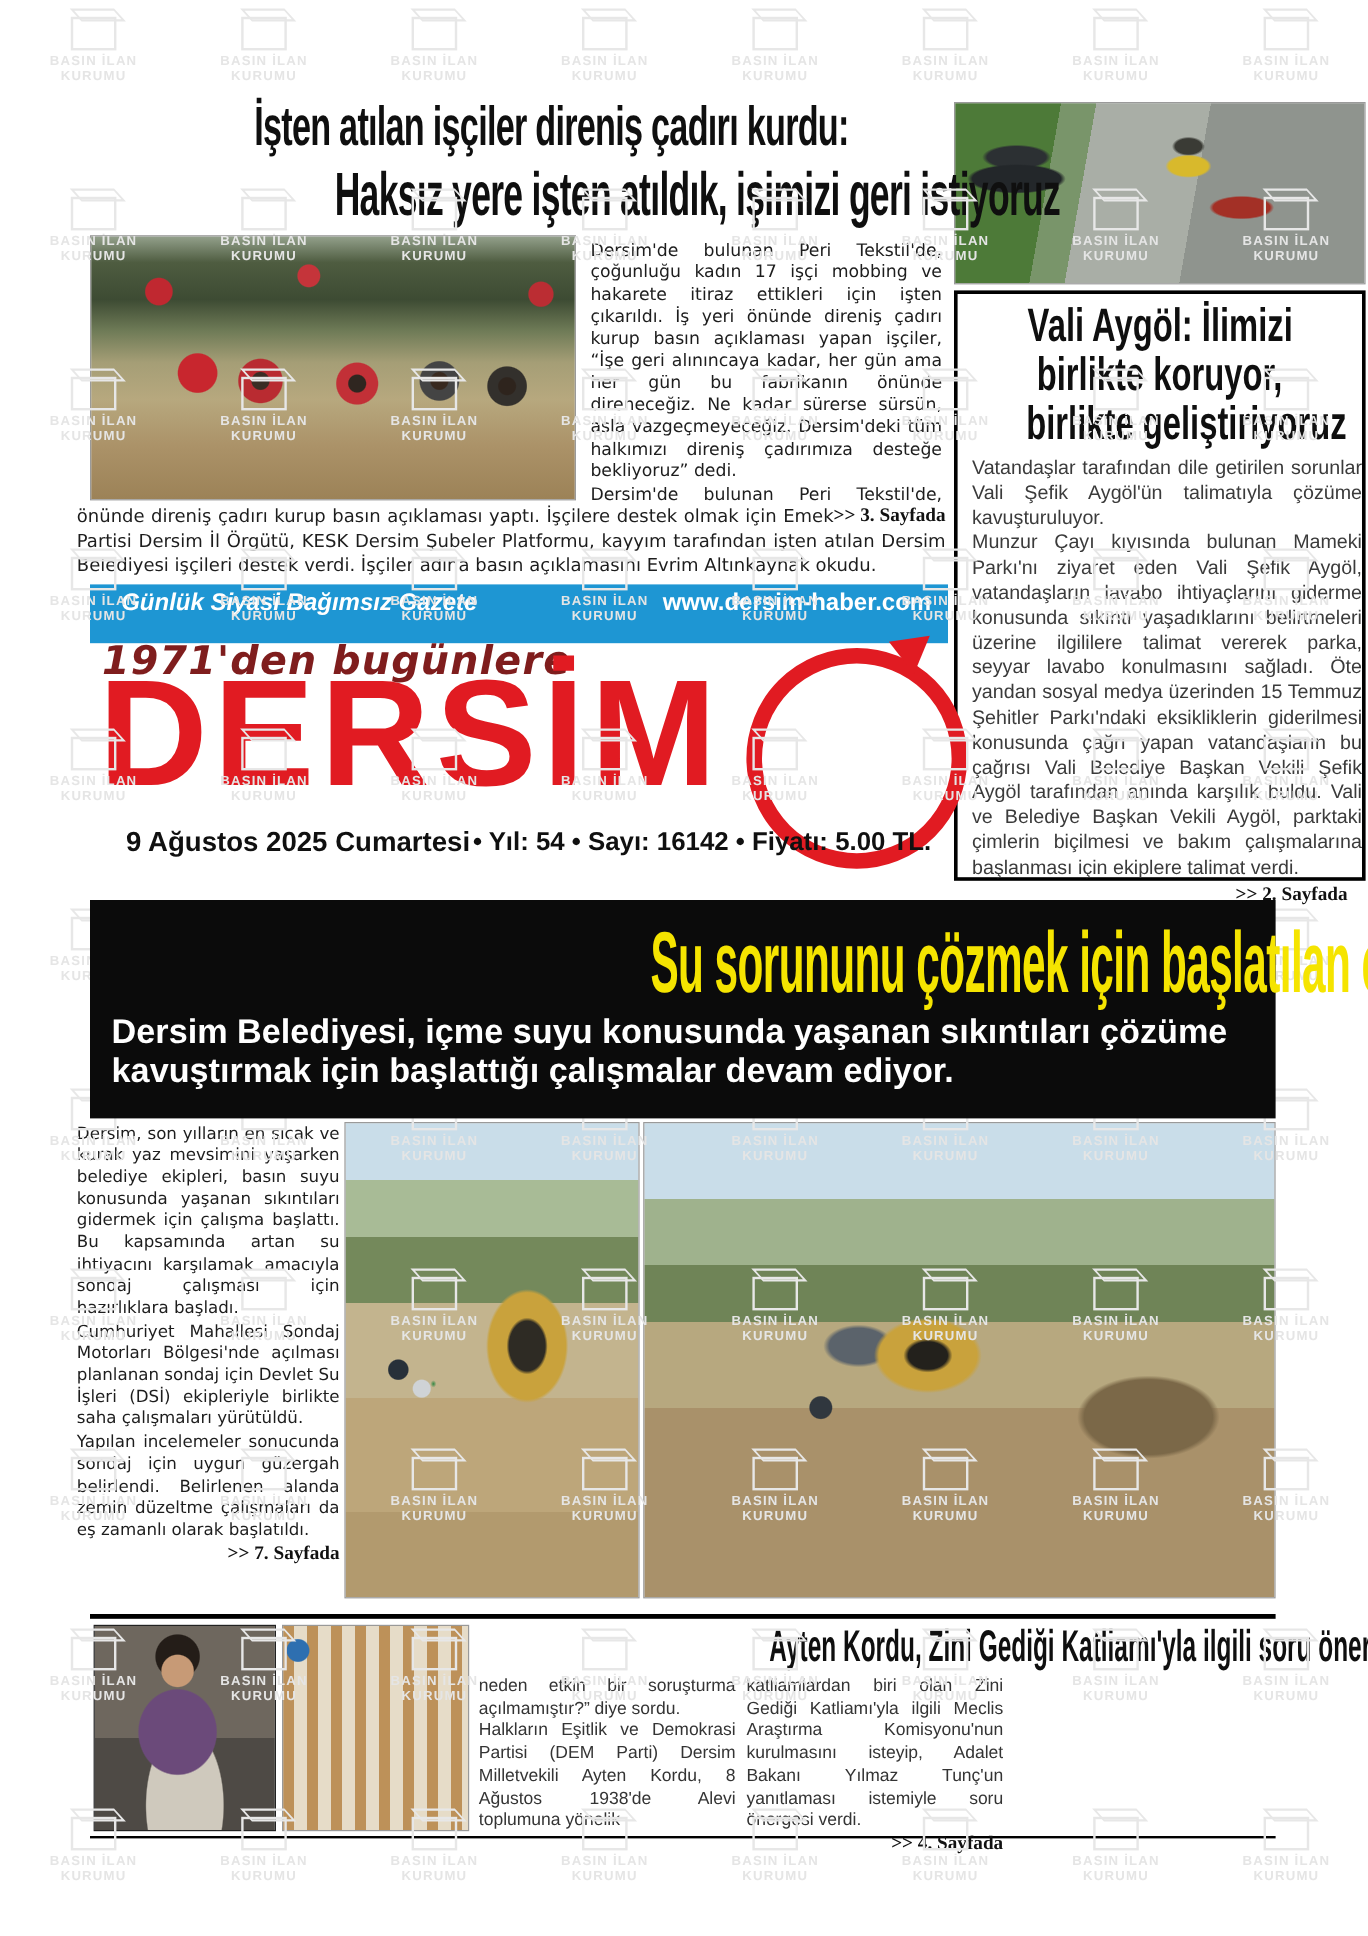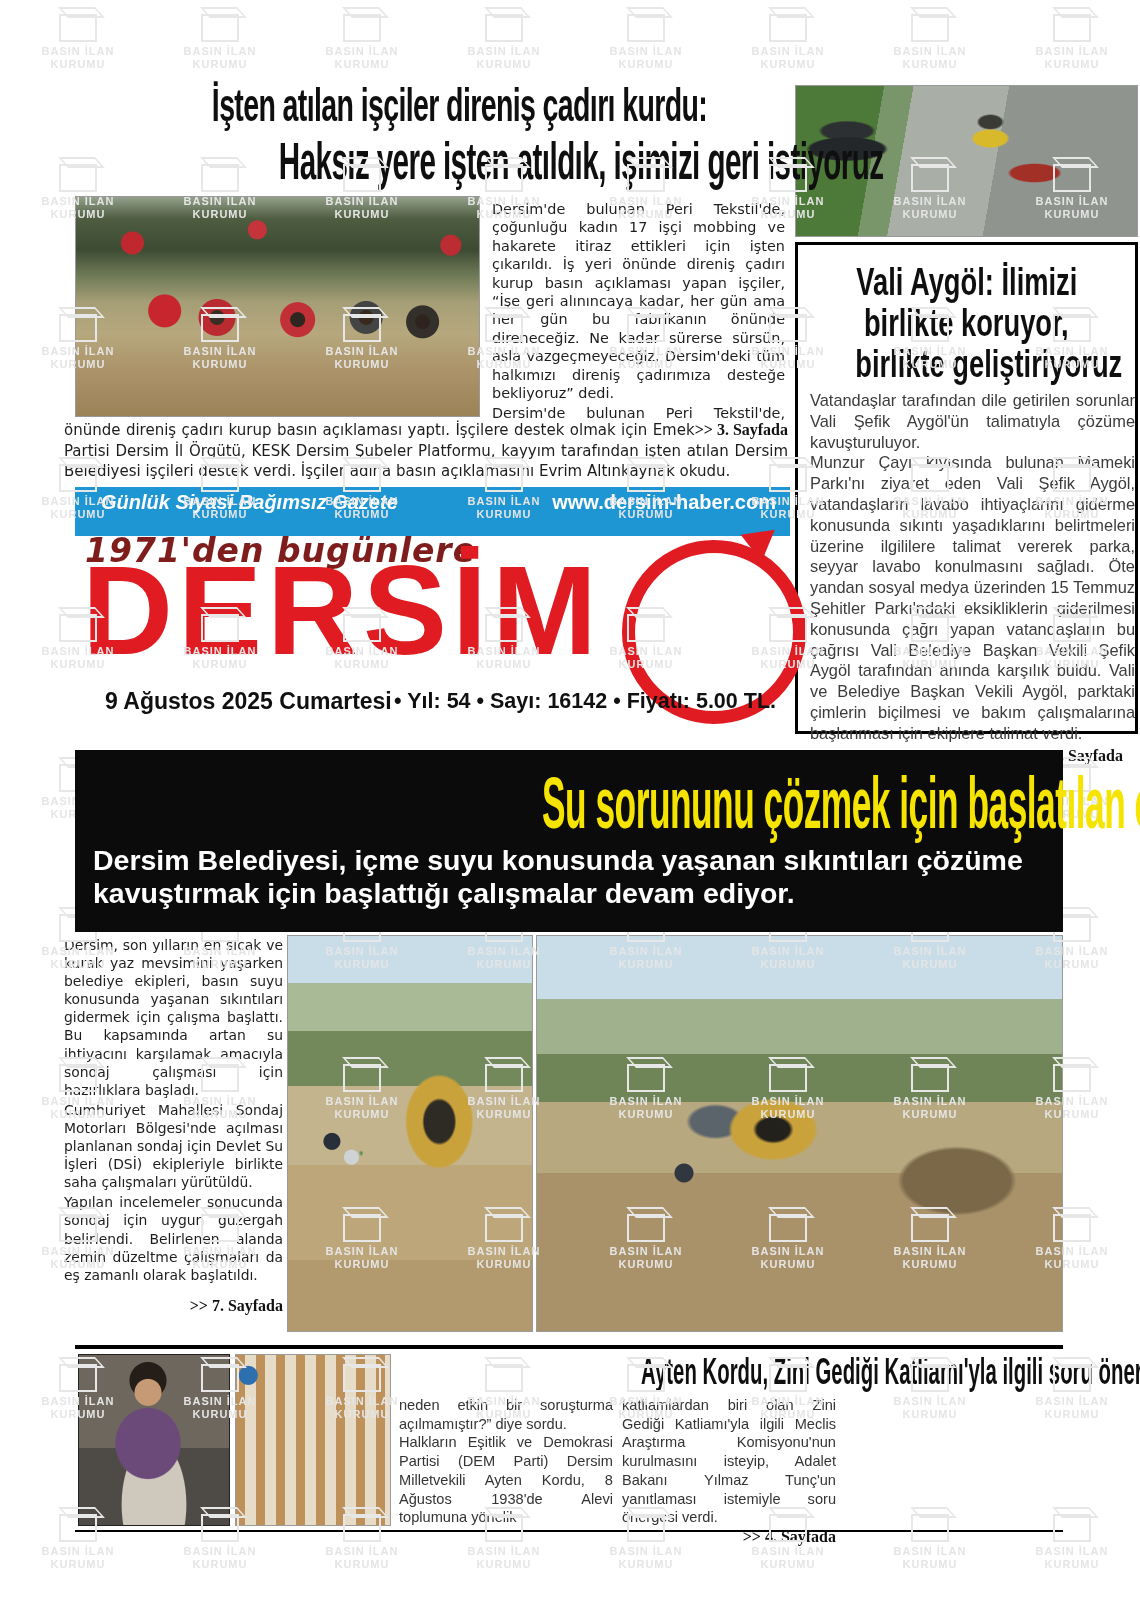--- a/index.html
+++ b/index.html
@@ -80,21 +80,21 @@
 
   
   #banner{left:75px;top:750px;width:988px;height:182px;background:#0b0b0b;z-index:60;text-align:center;}
   .h-banner{font-size:72px;color:#f5e400;transform:scaleX(.49);letter-spacing:-1px;margin-top:12px;}
   .banner-sub{color:#fff;font-weight:bold;font-size:28.5px;text-align:left;padding-left:18px;line-height:33px;}
 
   
   #water-col{left:64px;top:936px;width:219px;height:378px;z-index:20;font-family:"DejaVu Sans",sans-serif;
     font-size:13.9px;line-height:18.1px;color:#1d1d1d;text-align:justify;}
   #water-col p{margin:0 0 2px 0;}
-  #water-ref{display:block;text-align:right;margin-top:13px;}
+  #water-ref{display:block;text-align:right;margin-top:2px;}
   #photo-dig1{left:287px;top:935px;width:246px;height:397px;
     background:
       radial-gradient(ellipse at 62% 47%, #2e2b24 0 7%, #c9a23c 8% 15%, transparent 16%),
       radial-gradient(ellipse at 30% 55%, #384 0 0, transparent 1%),
       radial-gradient(circle at 18% 52%, #273039 0 8px, transparent 9px),
       radial-gradient(circle at 26% 56%, #cfd3d6 0 7px, transparent 8px),
       linear-gradient(180deg,#c9dde9 0 12%,#a8bb96 12% 24%,#74895b 24% 38%,#c3b48e 38% 58%,#bda67a 58% 82%,#b29a6e 82% 100%);}
   #photo-dig2{left:536px;top:935px;width:527px;height:397px;
     background:
       radial-gradient(ellipse at 45% 49%, #23211c 0 4%, #c9a23c 5% 10%, transparent 11%),
@@ -142,21 +142,21 @@
     <p>Dersim'de bulunan Peri Tekstil'de, çoğunluğu kadın 17 işçi mobbing ve hakarete itiraz ettikleri için işten çıkarıldı. İş yeri önünde direniş çadırı kurup basın açıklaması yapan işçiler, “İşe geri alınıncaya kadar, her gün ama her gün bu fabrikanın önünde direneceğiz. Ne kadar sürerse sürsün, asla vazgeçmeyeceğiz. Dersim'deki tüm halkımızı direniş çadırımıza desteğe bekliyoruz” dedi.</p>
     <p>Dersim'de bulunan Peri Tekstil'de, çoğunluğu kadın 17 işçi mobbing ve hakarete itiraz ettikleri için işten çıkarıldı. İşçiler, fabrika önünde</p>
   </div>
 
   <div class="abs" id="top-cont">
     <span class="pref">&gt;&gt; 3. Sayfada</span>
     <span>önünde direniş çadırı kurup basın açıklaması yaptı. İşçilere destek olmak için Emek Partisi Dersim İl Örgütü, KESK Dersim Şubeler Platformu, kayyım tarafından işten atılan Dersim Belediyesi işçileri destek verdi. İşçiler adına basın açıklamasını Evrim Altınkaynak okudu.</span>
   </div>
 
   <div class="abs" id="vali-box">
-    <div style="padding-top:16px;">
+    <div style="padding-top:6px;">
       <span class="cond h-vali">Vali Aygöl: İlimizi</span><br>
       <span class="cond h-vali">birlikte koruyor,</span><br>
       <span class="cond h-vali">birlikte geliştiriyoruz</span>
     </div>
     <div id="vali-body">
       <p>Vatandaşlar tarafından dile getirilen sorunlar Vali Şefik Aygöl'ün talimatıyla çözüme kavuşturuluyor.</p>
       <p>Munzur Çayı kıyısında bulunan Mameki Parkı'nı ziyaret eden Vali Şefik Aygöl, vatandaşların lavabo ihtiyaçlarını giderme konusunda sıkıntı yaşadıklarını belirtmeleri üzerine ilgililere talimat vererek parka, seyyar lavabo konulmasını sağladı. Öte yandan sosyal medya üzerinden 15 Temmuz Şehitler Parkı'ndaki eksikliklerin giderilmesi konusunda çağrı yapan vatandaşların bu çağrısı Vali Belediye Başkan Vekili Şefik Aygöl tarafından anında karşılık buldu. Vali ve Belediye Başkan Vekili Aygöl, parktaki çimlerin biçilmesi ve bakım çalışmalarına başlanması için ekiplere talimat verdi.</p>
       <span class="pref" id="vali-ref">&gt;&gt; 2. Sayfada</span>
     </div>
   </div>

